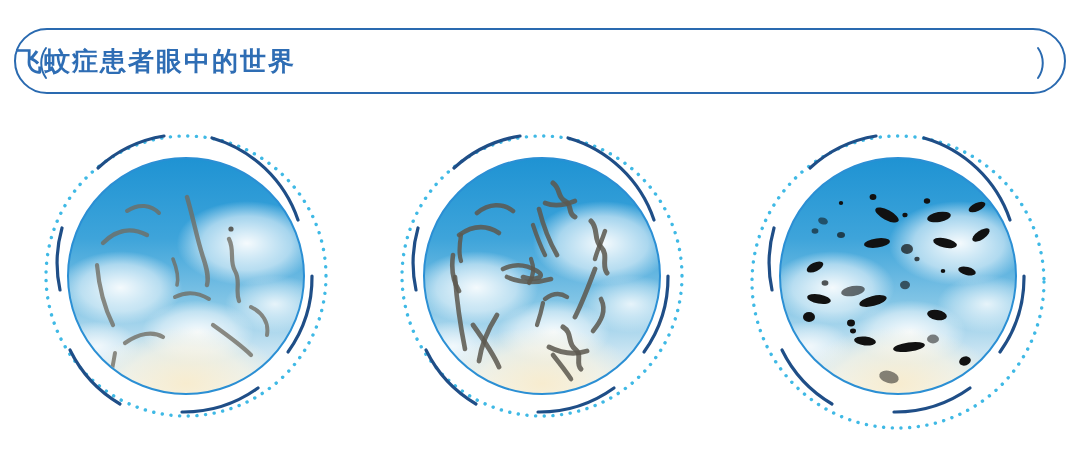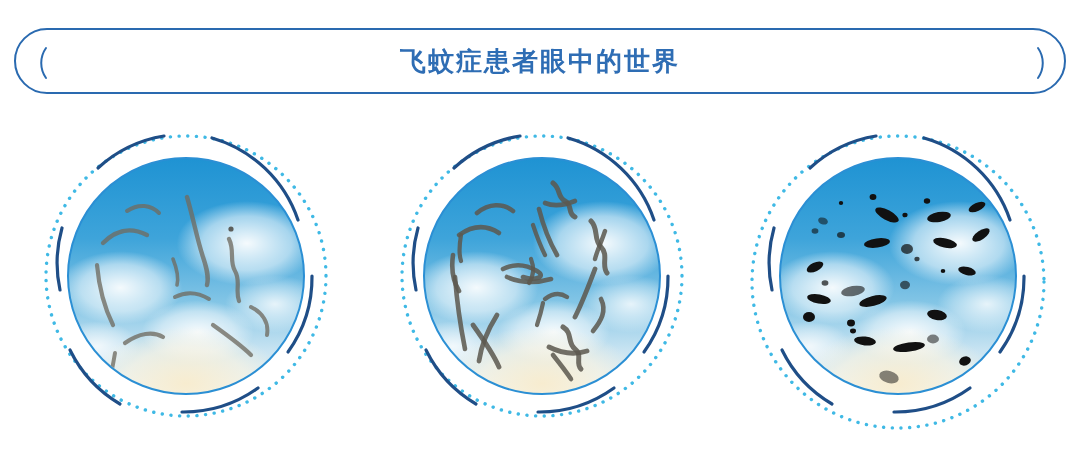--- a/index.html
+++ b/index.html
@@ -12,21 +12,21 @@
   }
   #stage{position:relative;width:1080px;height:476px;}
 
   
   .banner{
     position:absolute;left:14px;top:28px;width:1052px;height:66px;
     box-sizing:border-box;
     border:2px solid #2a6ab0;
     border-radius:34px;
     background:#ffffff;
-    display:flex;align-items:center;justify-content:center;
+    display:flex;align-items:center;justify-content:flex-start;
   }
   .banner-title{
     font-size:26px;font-weight:bold;letter-spacing:2px;
     color:#2e6db4;
     white-space:nowrap;
     user-select:none;
   }
   .banner-deco{position:absolute;top:0;left:0;width:1052px;height:66px;overflow:visible;pointer-events:none;}
 
   

